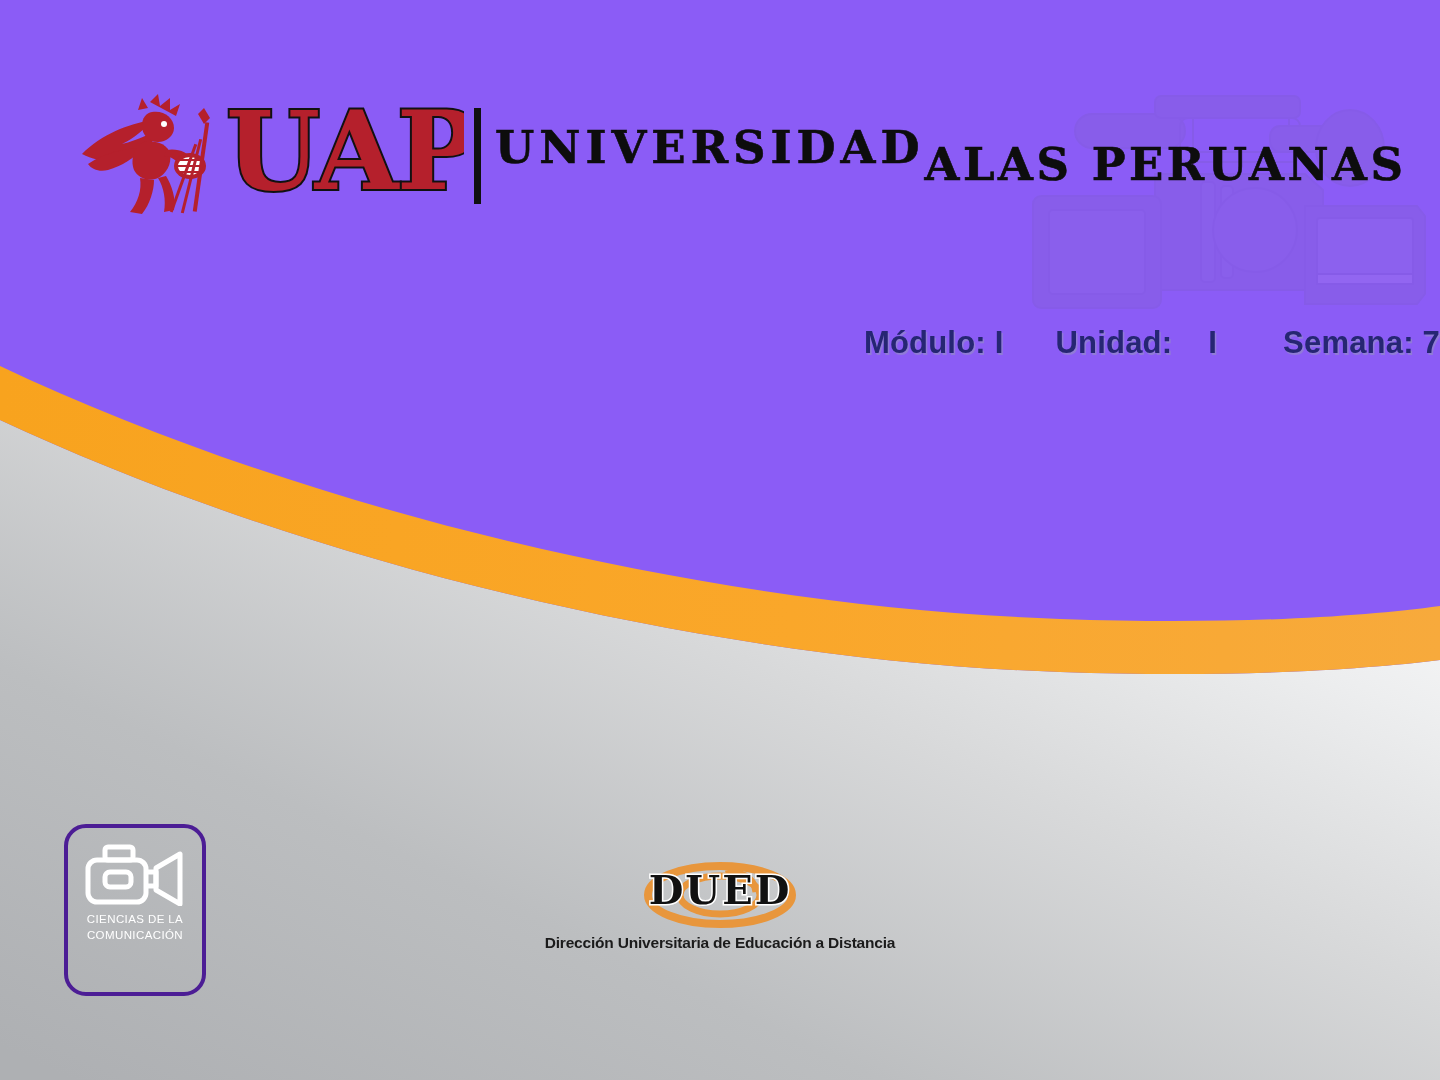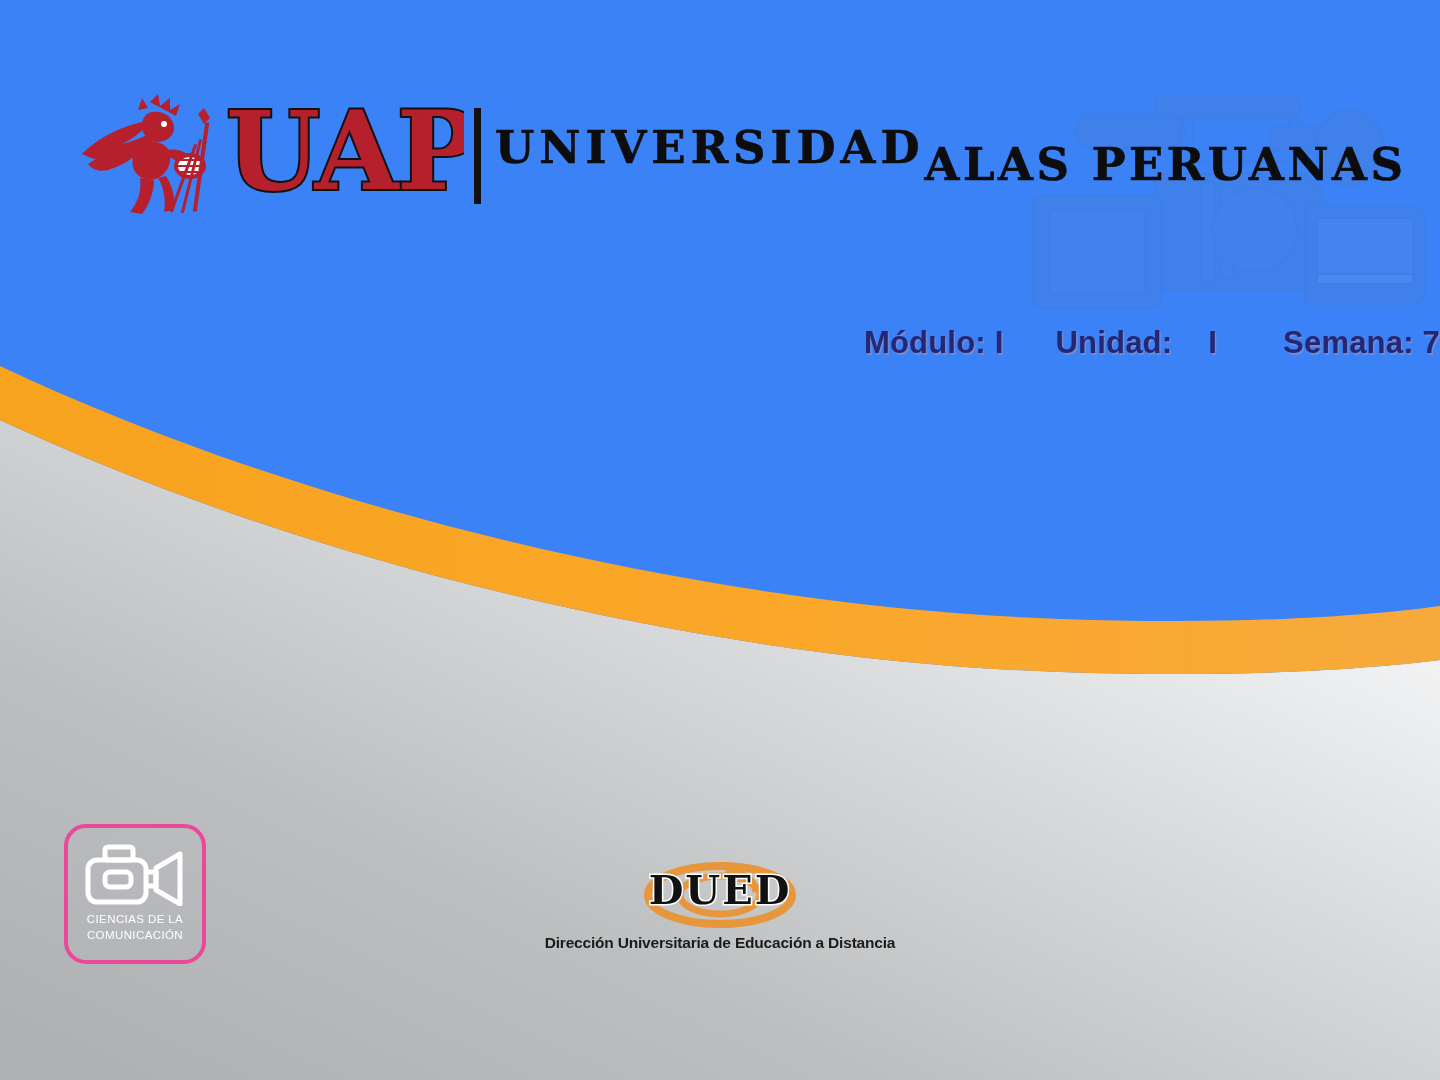--- a/index.html
+++ b/index.html
@@ -12,21 +12,21 @@
     height: 1080px;
     overflow: hidden;
     font-family: "Liberation Sans", sans-serif;
   }
 
   #slide {
     position: relative;
     width: 1440px;
     height: 1080px;
     overflow: hidden;
-    background: #3b82f6;
+    background: #8b5cf6;
   }
 
   
   .bg-layer {
     position: absolute;
     left: 0;
     top: 0;
     width: 1440px;
     height: 1080px;
   }
@@ -107,22 +107,22 @@
   #slide-title .gap-a { display: inline-block; width: 52px; }
   #slide-title .gap-b { display: inline-block; width: 36px; }
   #slide-title .gap-c { display: inline-block; width: 66px; }
 
   
   #course-badge {
     position: absolute;
     left: 64px;
     top: 824px;
     width: 142px;
-    height: 140px;
-    border: 4px solid #ec4899;
+    height: 172px;
+    border: 4px solid #4c1d95;
     border-radius: 22px;
     box-sizing: border-box;
   }
   #badge-cam-icon {
     position: absolute;
     left: 50%;
     top: 16px;
     transform: translateX(-50%);
     width: 104px;
     height: 62px;

